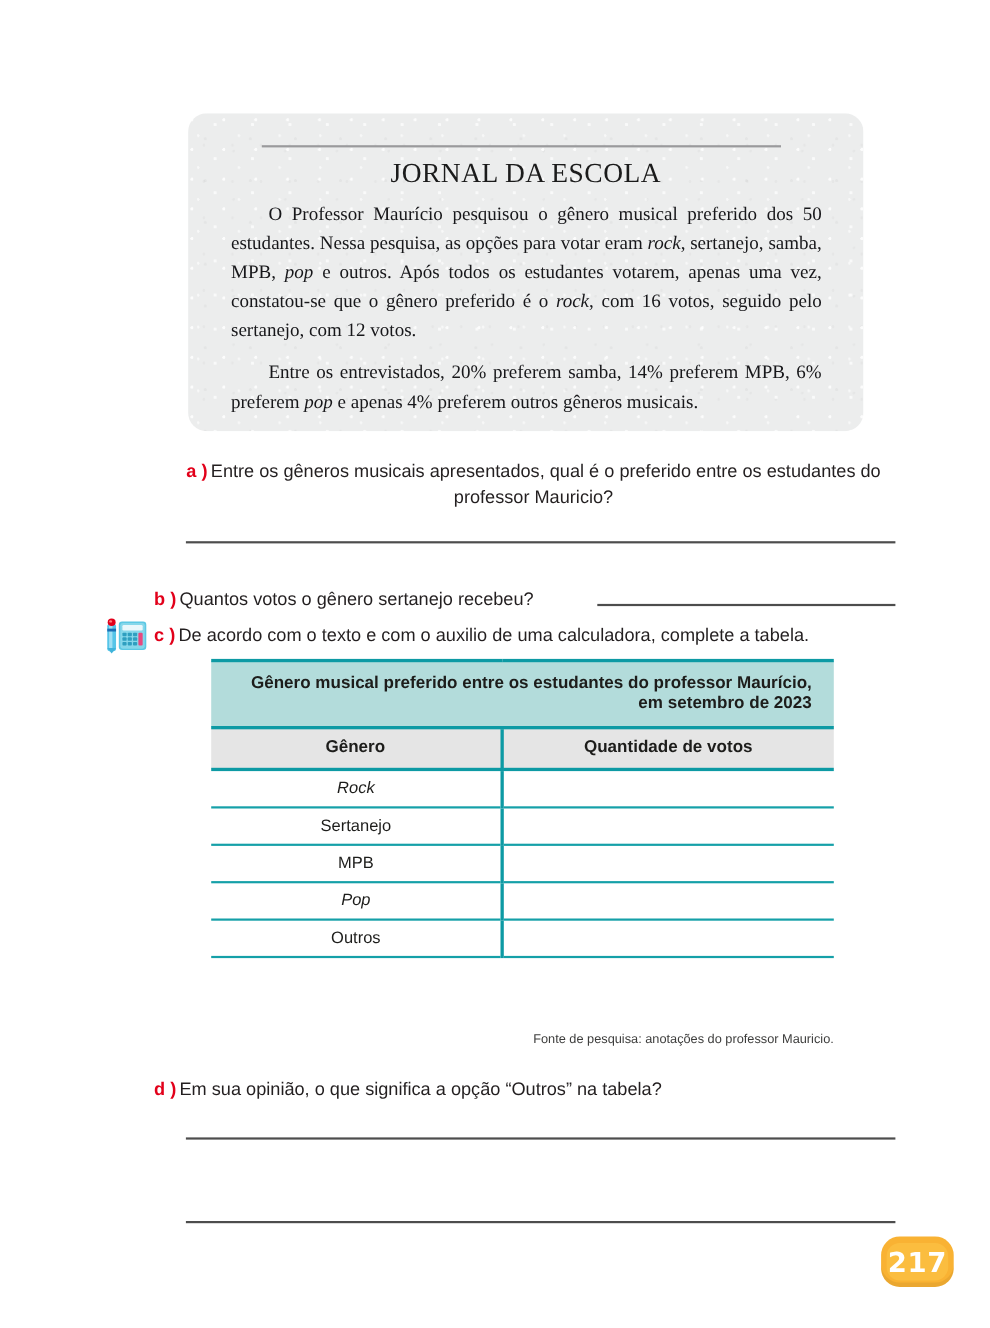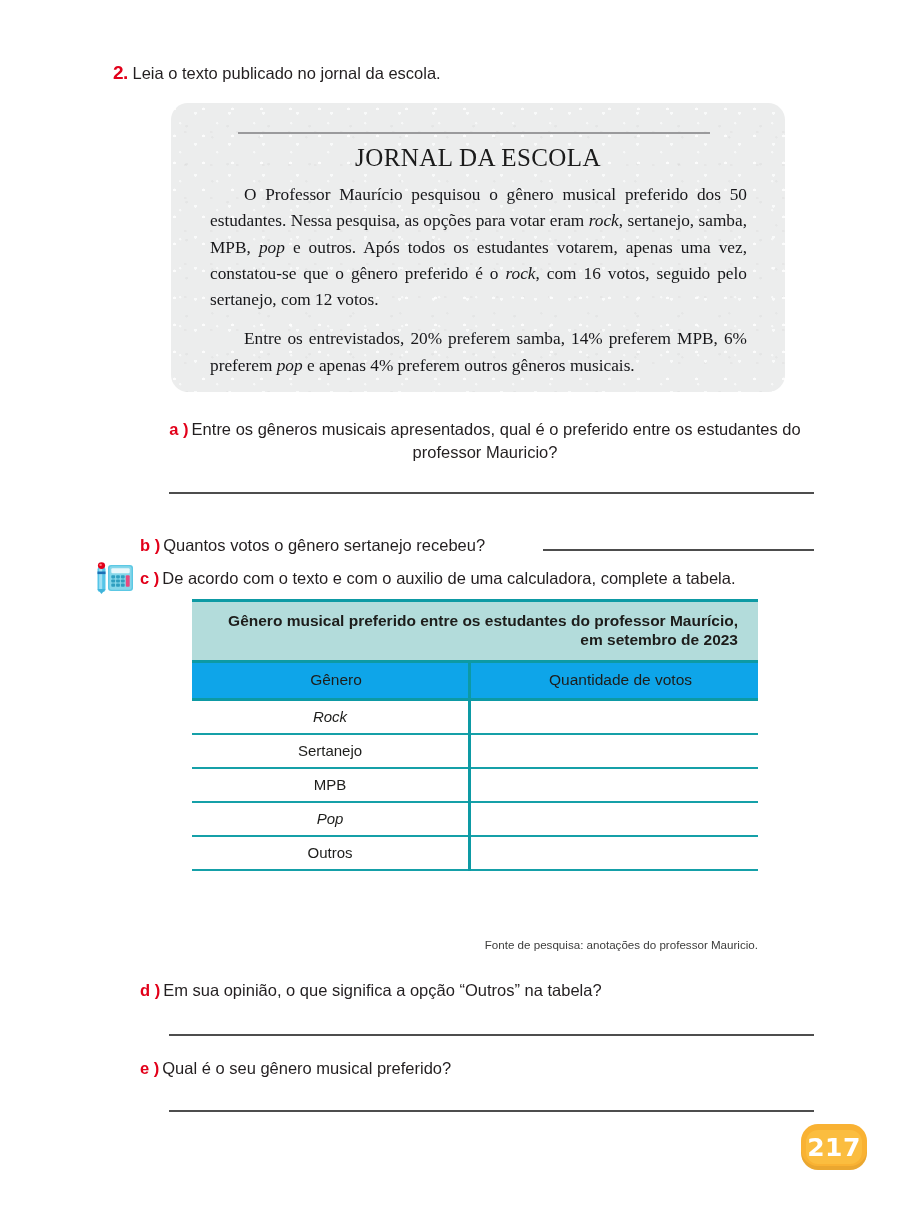--- a/index.html
+++ b/index.html
@@ -142,26 +142,26 @@
     text-align: right;
     font-weight: bold;
     font-size: 15.5px;
     line-height: 1.25;
     color: #1d1d1b;
     padding: 9px 20px 10px 20px;
     border-top: 3px solid #0d9aa4;
     border-bottom: 3px solid #0d9aa4;
   }
   .tbl .head-cell {
-    background: #0ea5e9;
+    background: #e5e5e5;
     text-align: center;
-    font-weight: normal;
+    font-weight: bold;
     font-size: 15.5px;
     color: #1d1d1b;
-    padding: 8px 6px 9px 18px;
+    padding: 8px 6px 9px 5px;
     border-bottom: 3px solid #0d9aa4;
   }
   .tbl .head-cell.c1 { border-right: 3px solid #0d9aa4; width: 252px; }
   .tbl .body-cell {
     height: 32px;
     text-align: center;
     font-size: 15px;
     color: #1d1d1b;
     border-bottom: 2px solid #15a0a8;
     background: #ffffff;
@@ -211,24 +211,20 @@
     font-size: 25px;
     letter-spacing: 0.5px;
     font-family: "DejaVu Sans", sans-serif;
   }
 </style>
 </head>
 <body>
 
 <div class="page">
 
-  <div class="ex-heading">
-    <span class="ex-num">2.</span>
-    <span>Leia o texto publicado no jornal da escola.</span>
-  </div>
 
   <div class="news-card">
     <div class="news-rule"></div>
     <div class="news-title">JORNAL DA ESCOLA</div>
     <div class="news-body">
       <p><span>O Professor Maurício pesquisou o gênero musical preferido dos 50 estudantes. Nessa pesquisa, as opções para votar eram </span><i>rock</i><span>, sertanejo, samba, MPB, </span><i>pop</i><span> e outros. Após todos os estudantes votarem, apenas uma vez, constatou-se que o gênero preferido é o </span><i>rock</i><span>, com 16 votos, seguido pelo sertanejo, com 12 votos.</span></p>
       <p><span>Entre os entrevistados, 20% preferem samba, 14% preferem MPB, 6% preferem </span><i>pop</i><span> e apenas 4% preferem outros gêneros musicais.</span></p>
     </div>
   </div>
 
@@ -310,23 +306,20 @@
     </tbody>
   </table>
 
   <div class="table-source">Fonte de pesquisa: anotações do professor Mauricio.</div>
 
   <div class="q" style="left:140px; top:979px; width:700px;">
     <span class="q-letter">d )</span><span class="q-text">Em sua opinião, o que significa a opção “Outros” na tabela?</span>
   </div>
   <div class="answer-line" style="left:169px; top:1034px; width:645px;"></div>
 
-  <div class="q" style="left:140px; top:1057px; width:700px;">
-    <span class="q-letter">e )</span><span class="q-text">Qual é o seu gênero musical preferido?</span>
-  </div>
   <div class="answer-line" style="left:169px; top:1110px; width:645px;"></div>
 
   <div class="page-badge">
     <div class="inner">
       <span>217</span>
     </div>
   </div>
 
 </div>
 

